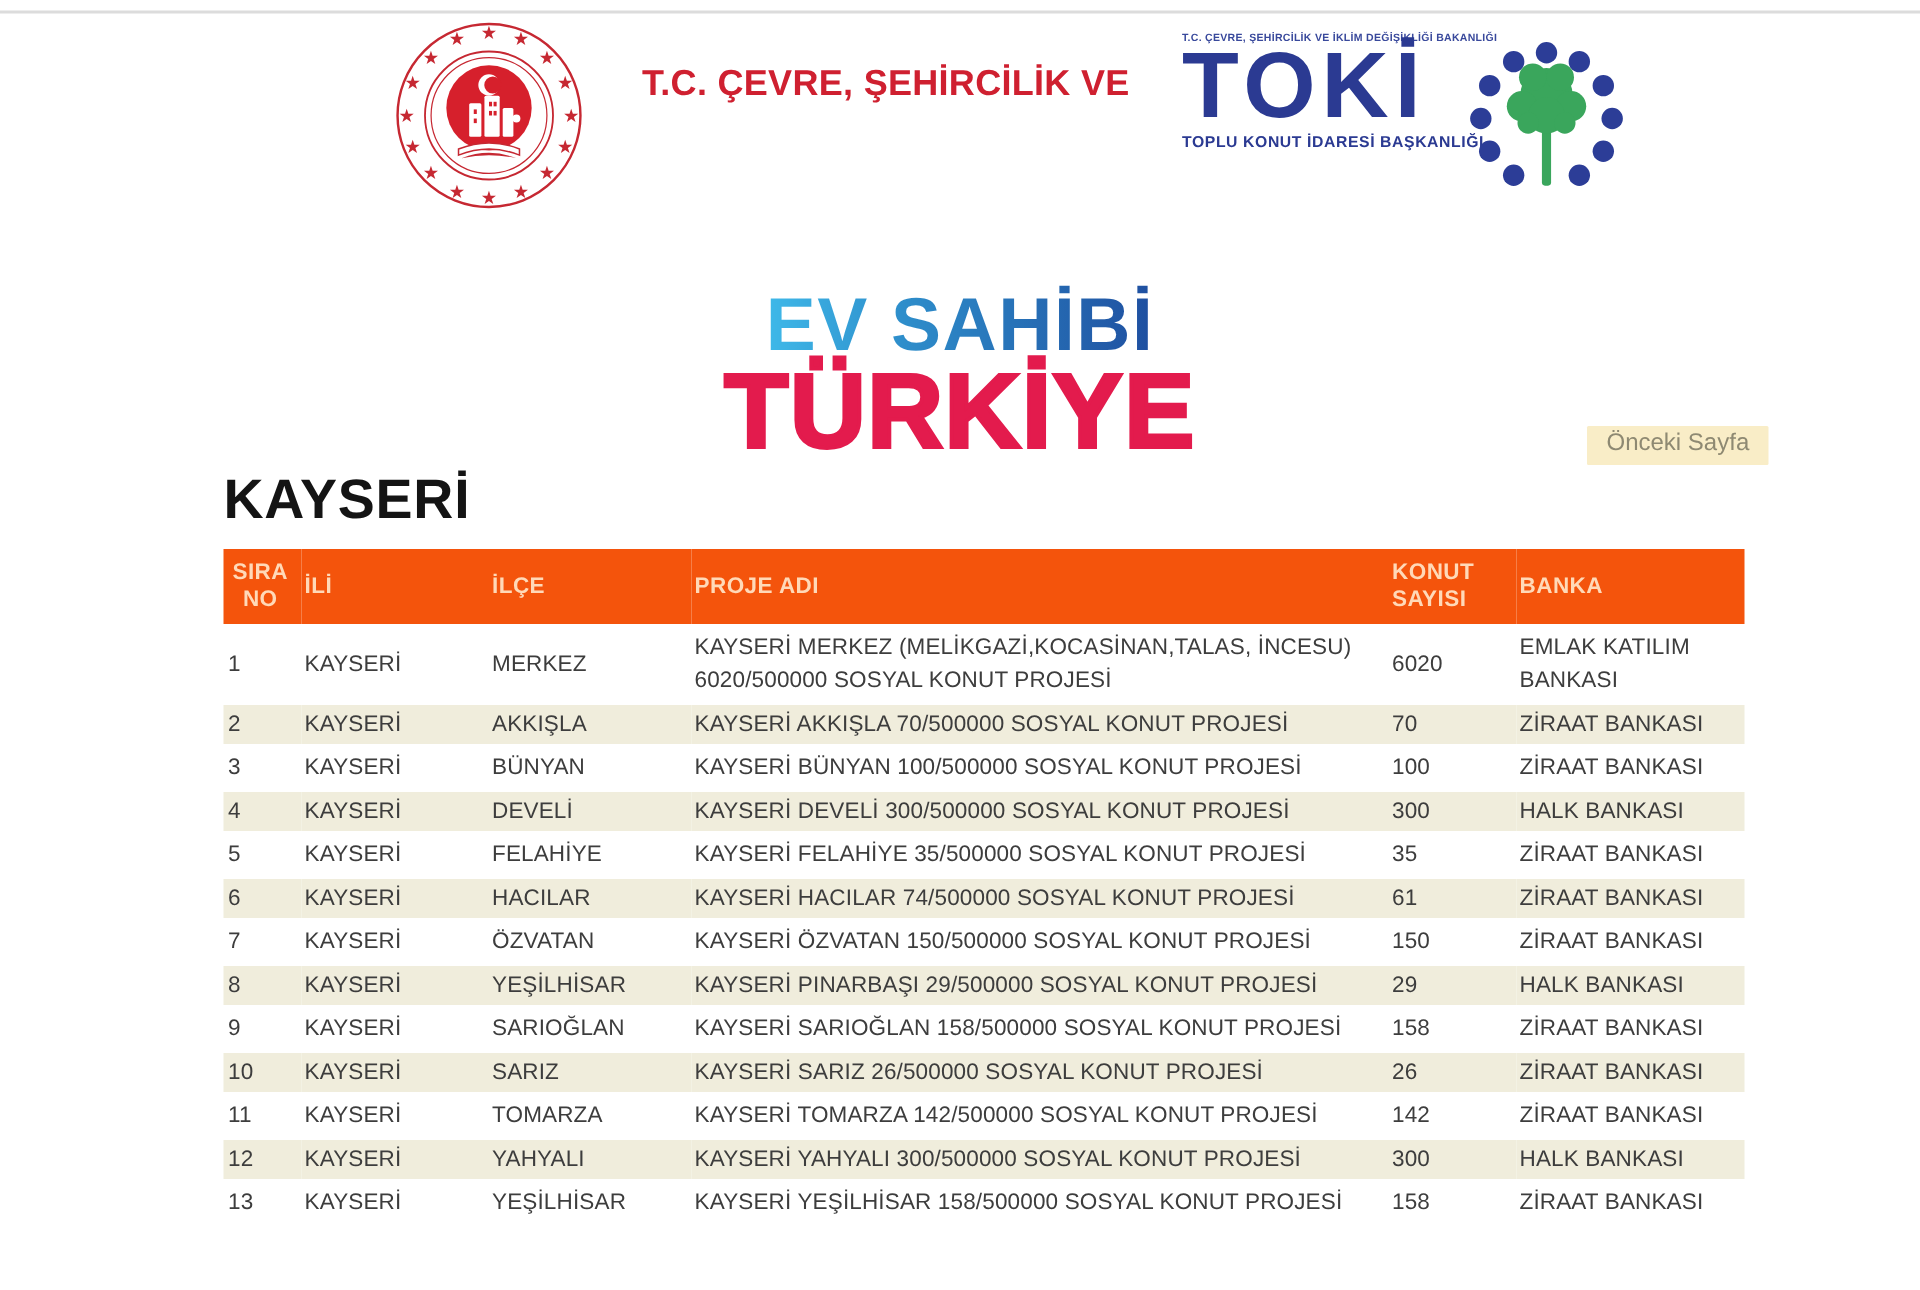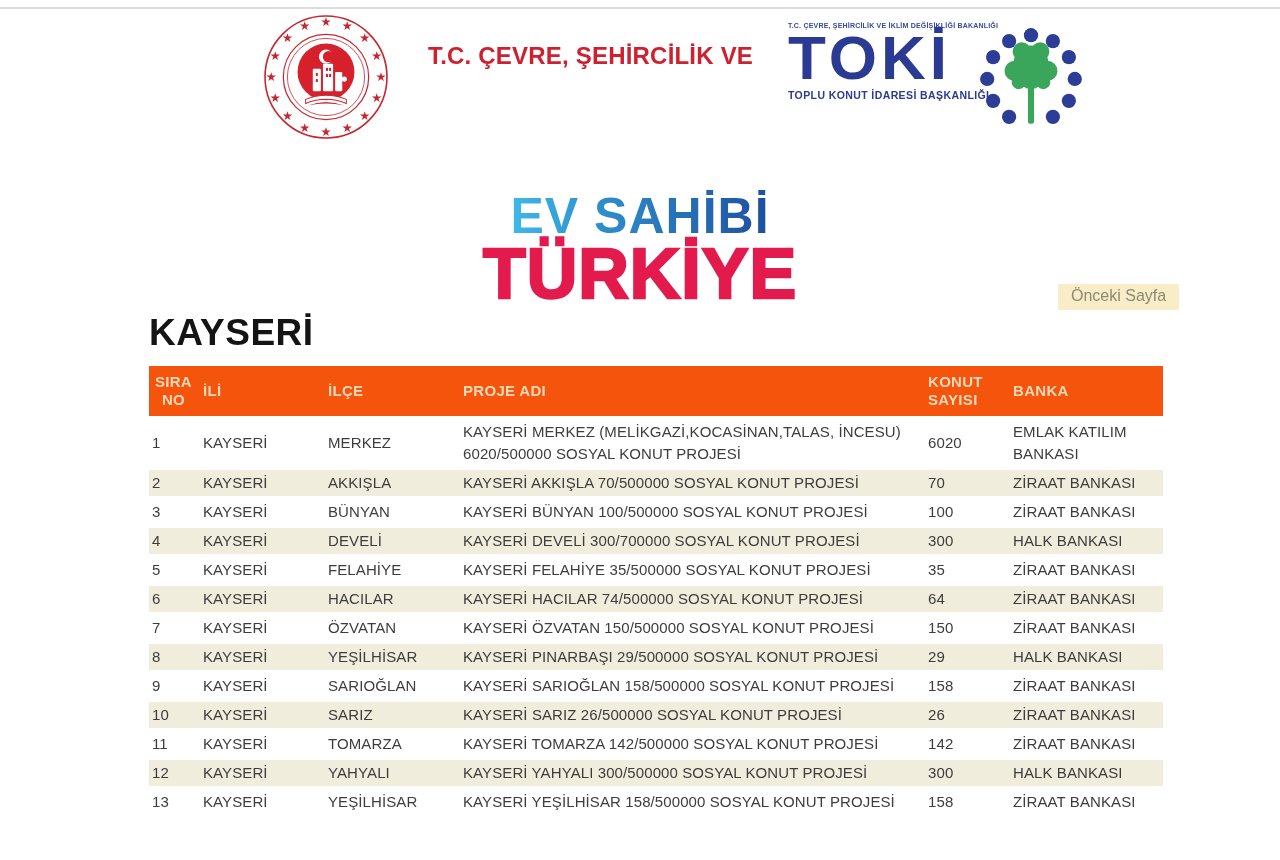--- a/index.html
+++ b/index.html
@@ -195,38 +195,38 @@
         <td>KAYSERİ</td>
         <td>BÜNYAN</td>
         <td>KAYSERİ BÜNYAN 100/500000 SOSYAL KONUT PROJESİ</td>
         <td>100</td>
         <td>ZİRAAT BANKASI</td>
       </tr>
       <tr class="stripe">
         <td>4</td>
         <td>KAYSERİ</td>
         <td>DEVELİ</td>
-        <td>KAYSERİ DEVELİ 300/700000 SOSYAL KONUT PROJESİ</td>
+        <td>KAYSERİ DEVELİ 300/500000 SOSYAL KONUT PROJESİ</td>
         <td>300</td>
         <td>HALK BANKASI</td>
       </tr>
       <tr>
         <td>5</td>
         <td>KAYSERİ</td>
         <td>FELAHİYE</td>
         <td>KAYSERİ FELAHİYE 35/500000 SOSYAL KONUT PROJESİ</td>
         <td>35</td>
         <td>ZİRAAT BANKASI</td>
       </tr>
       <tr class="stripe">
         <td>6</td>
         <td>KAYSERİ</td>
         <td>HACILAR</td>
         <td>KAYSERİ HACILAR 74/500000 SOSYAL KONUT PROJESİ</td>
-        <td>64</td>
+        <td>61</td>
         <td>ZİRAAT BANKASI</td>
       </tr>
       <tr>
         <td>7</td>
         <td>KAYSERİ</td>
         <td>ÖZVATAN</td>
         <td>KAYSERİ ÖZVATAN 150/500000 SOSYAL KONUT PROJESİ</td>
         <td>150</td>
         <td>ZİRAAT BANKASI</td>
       </tr>

